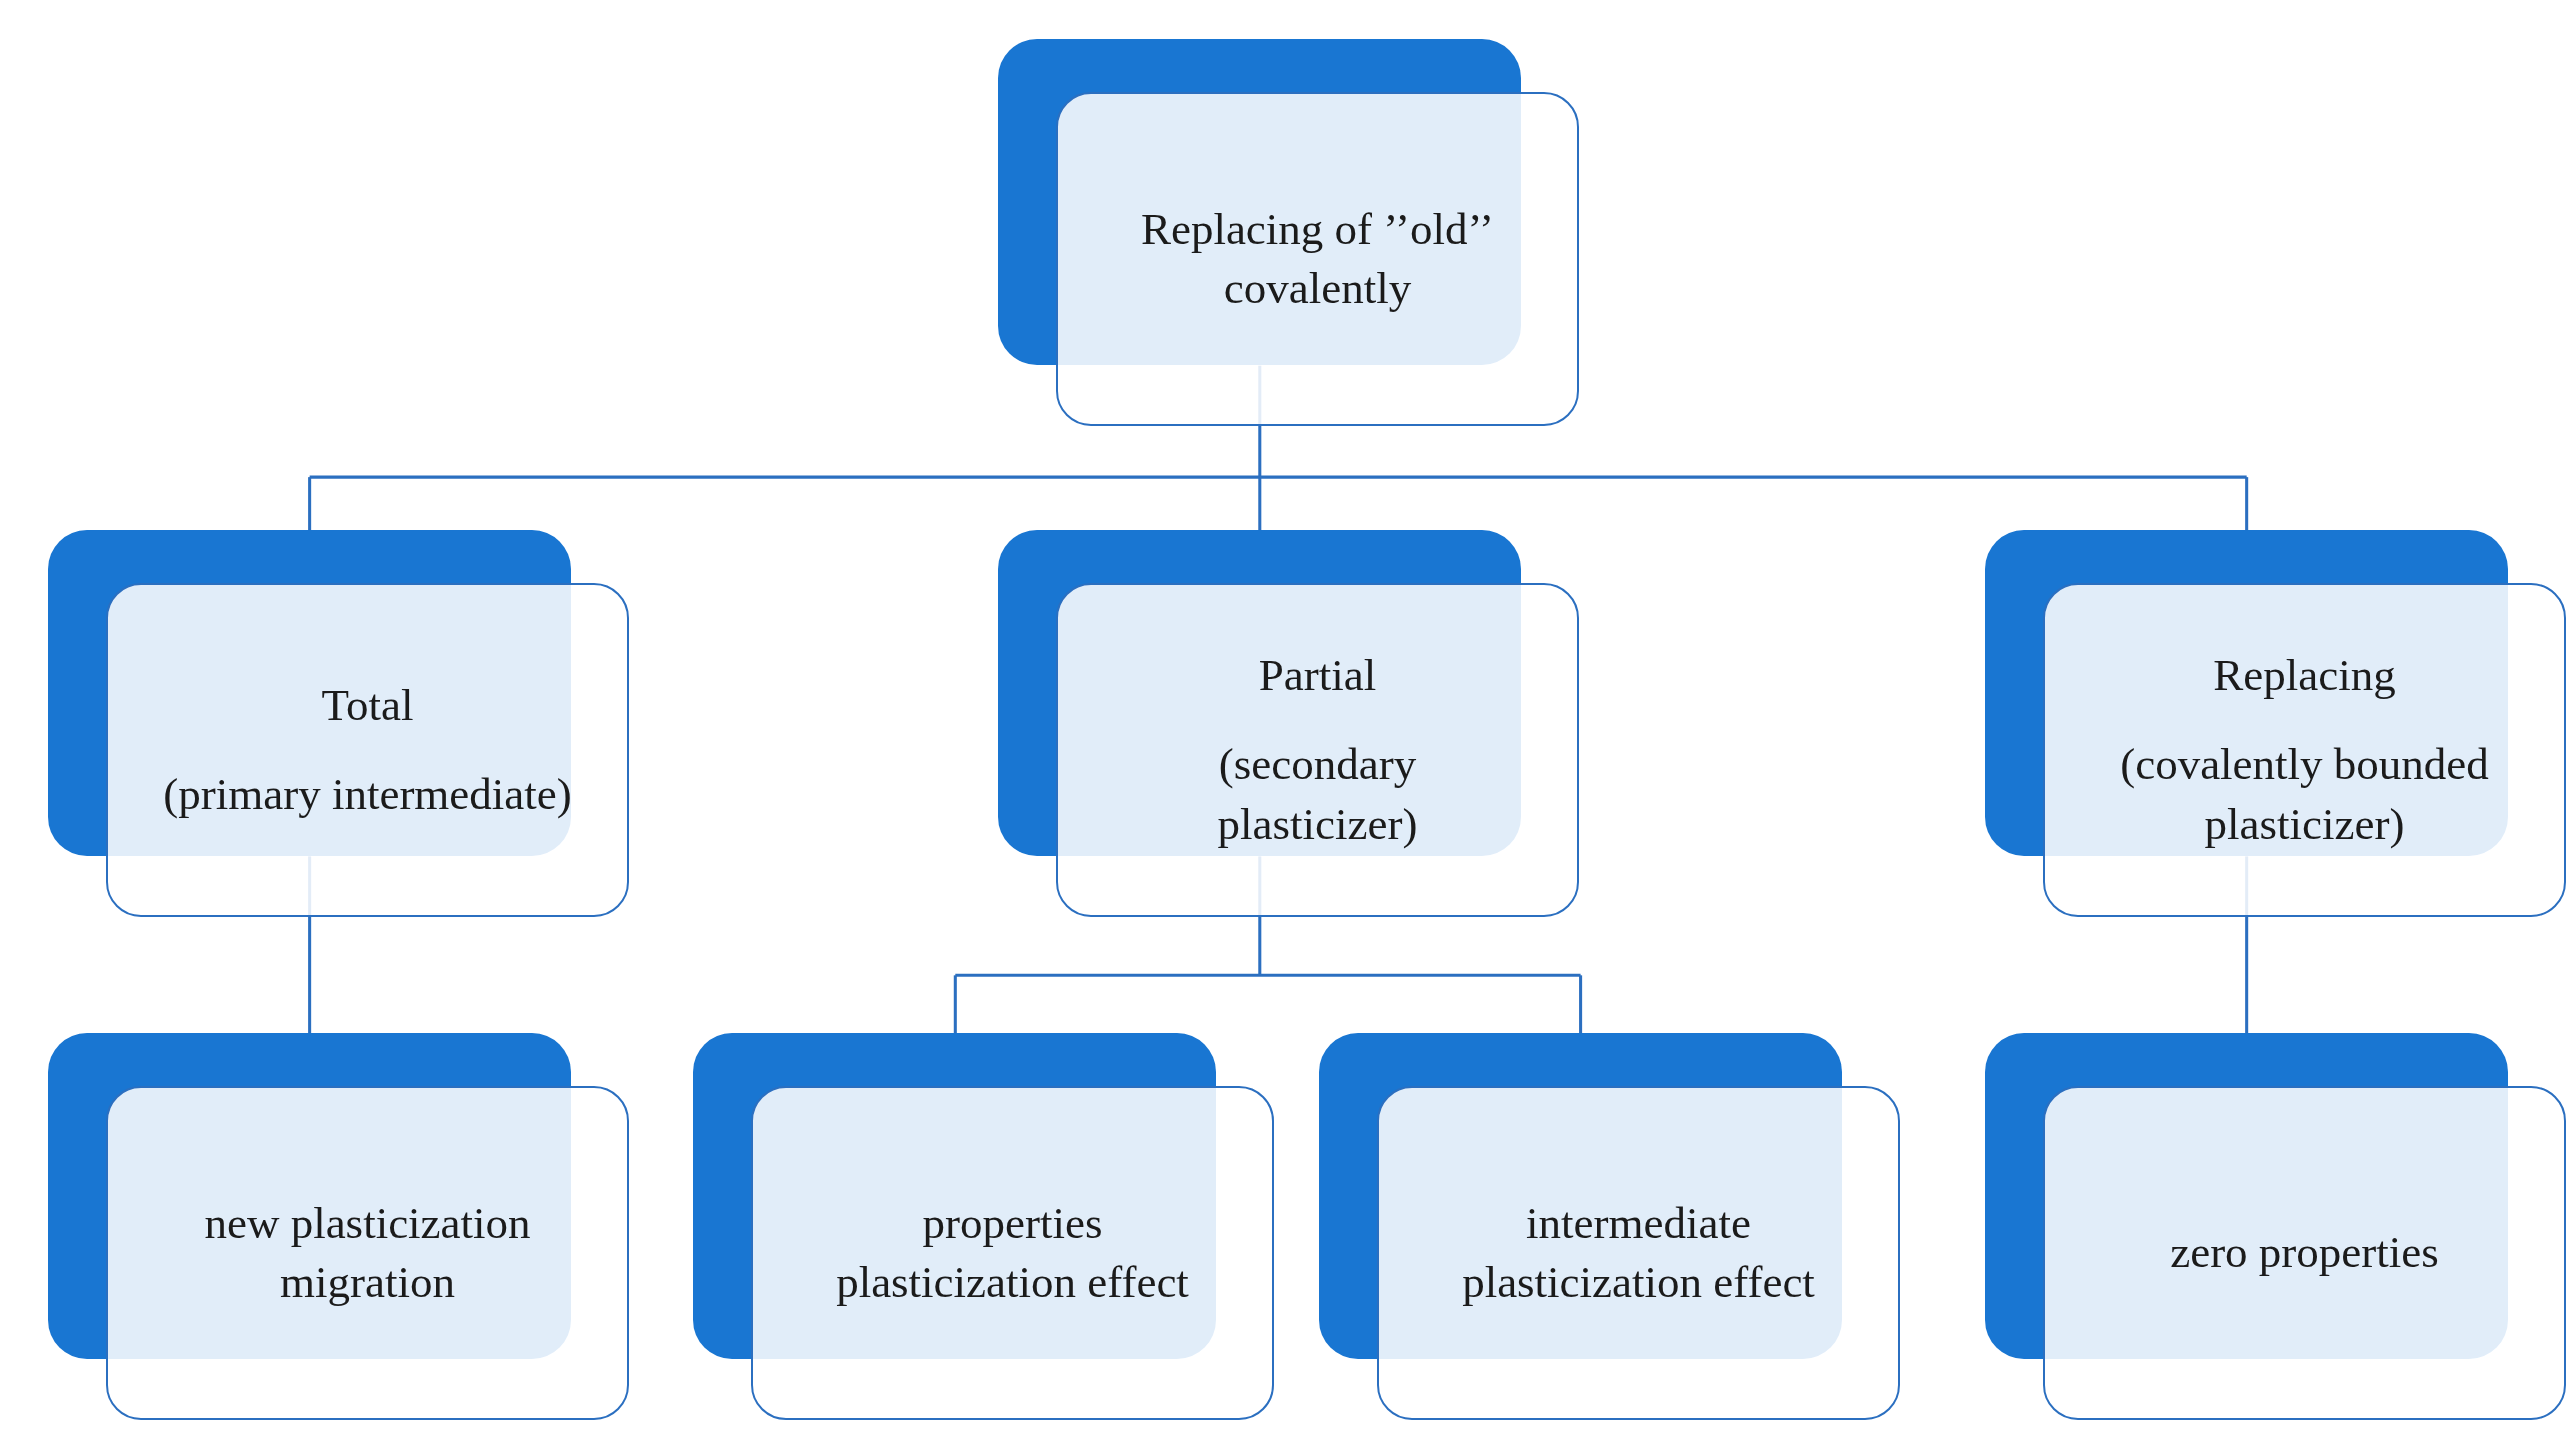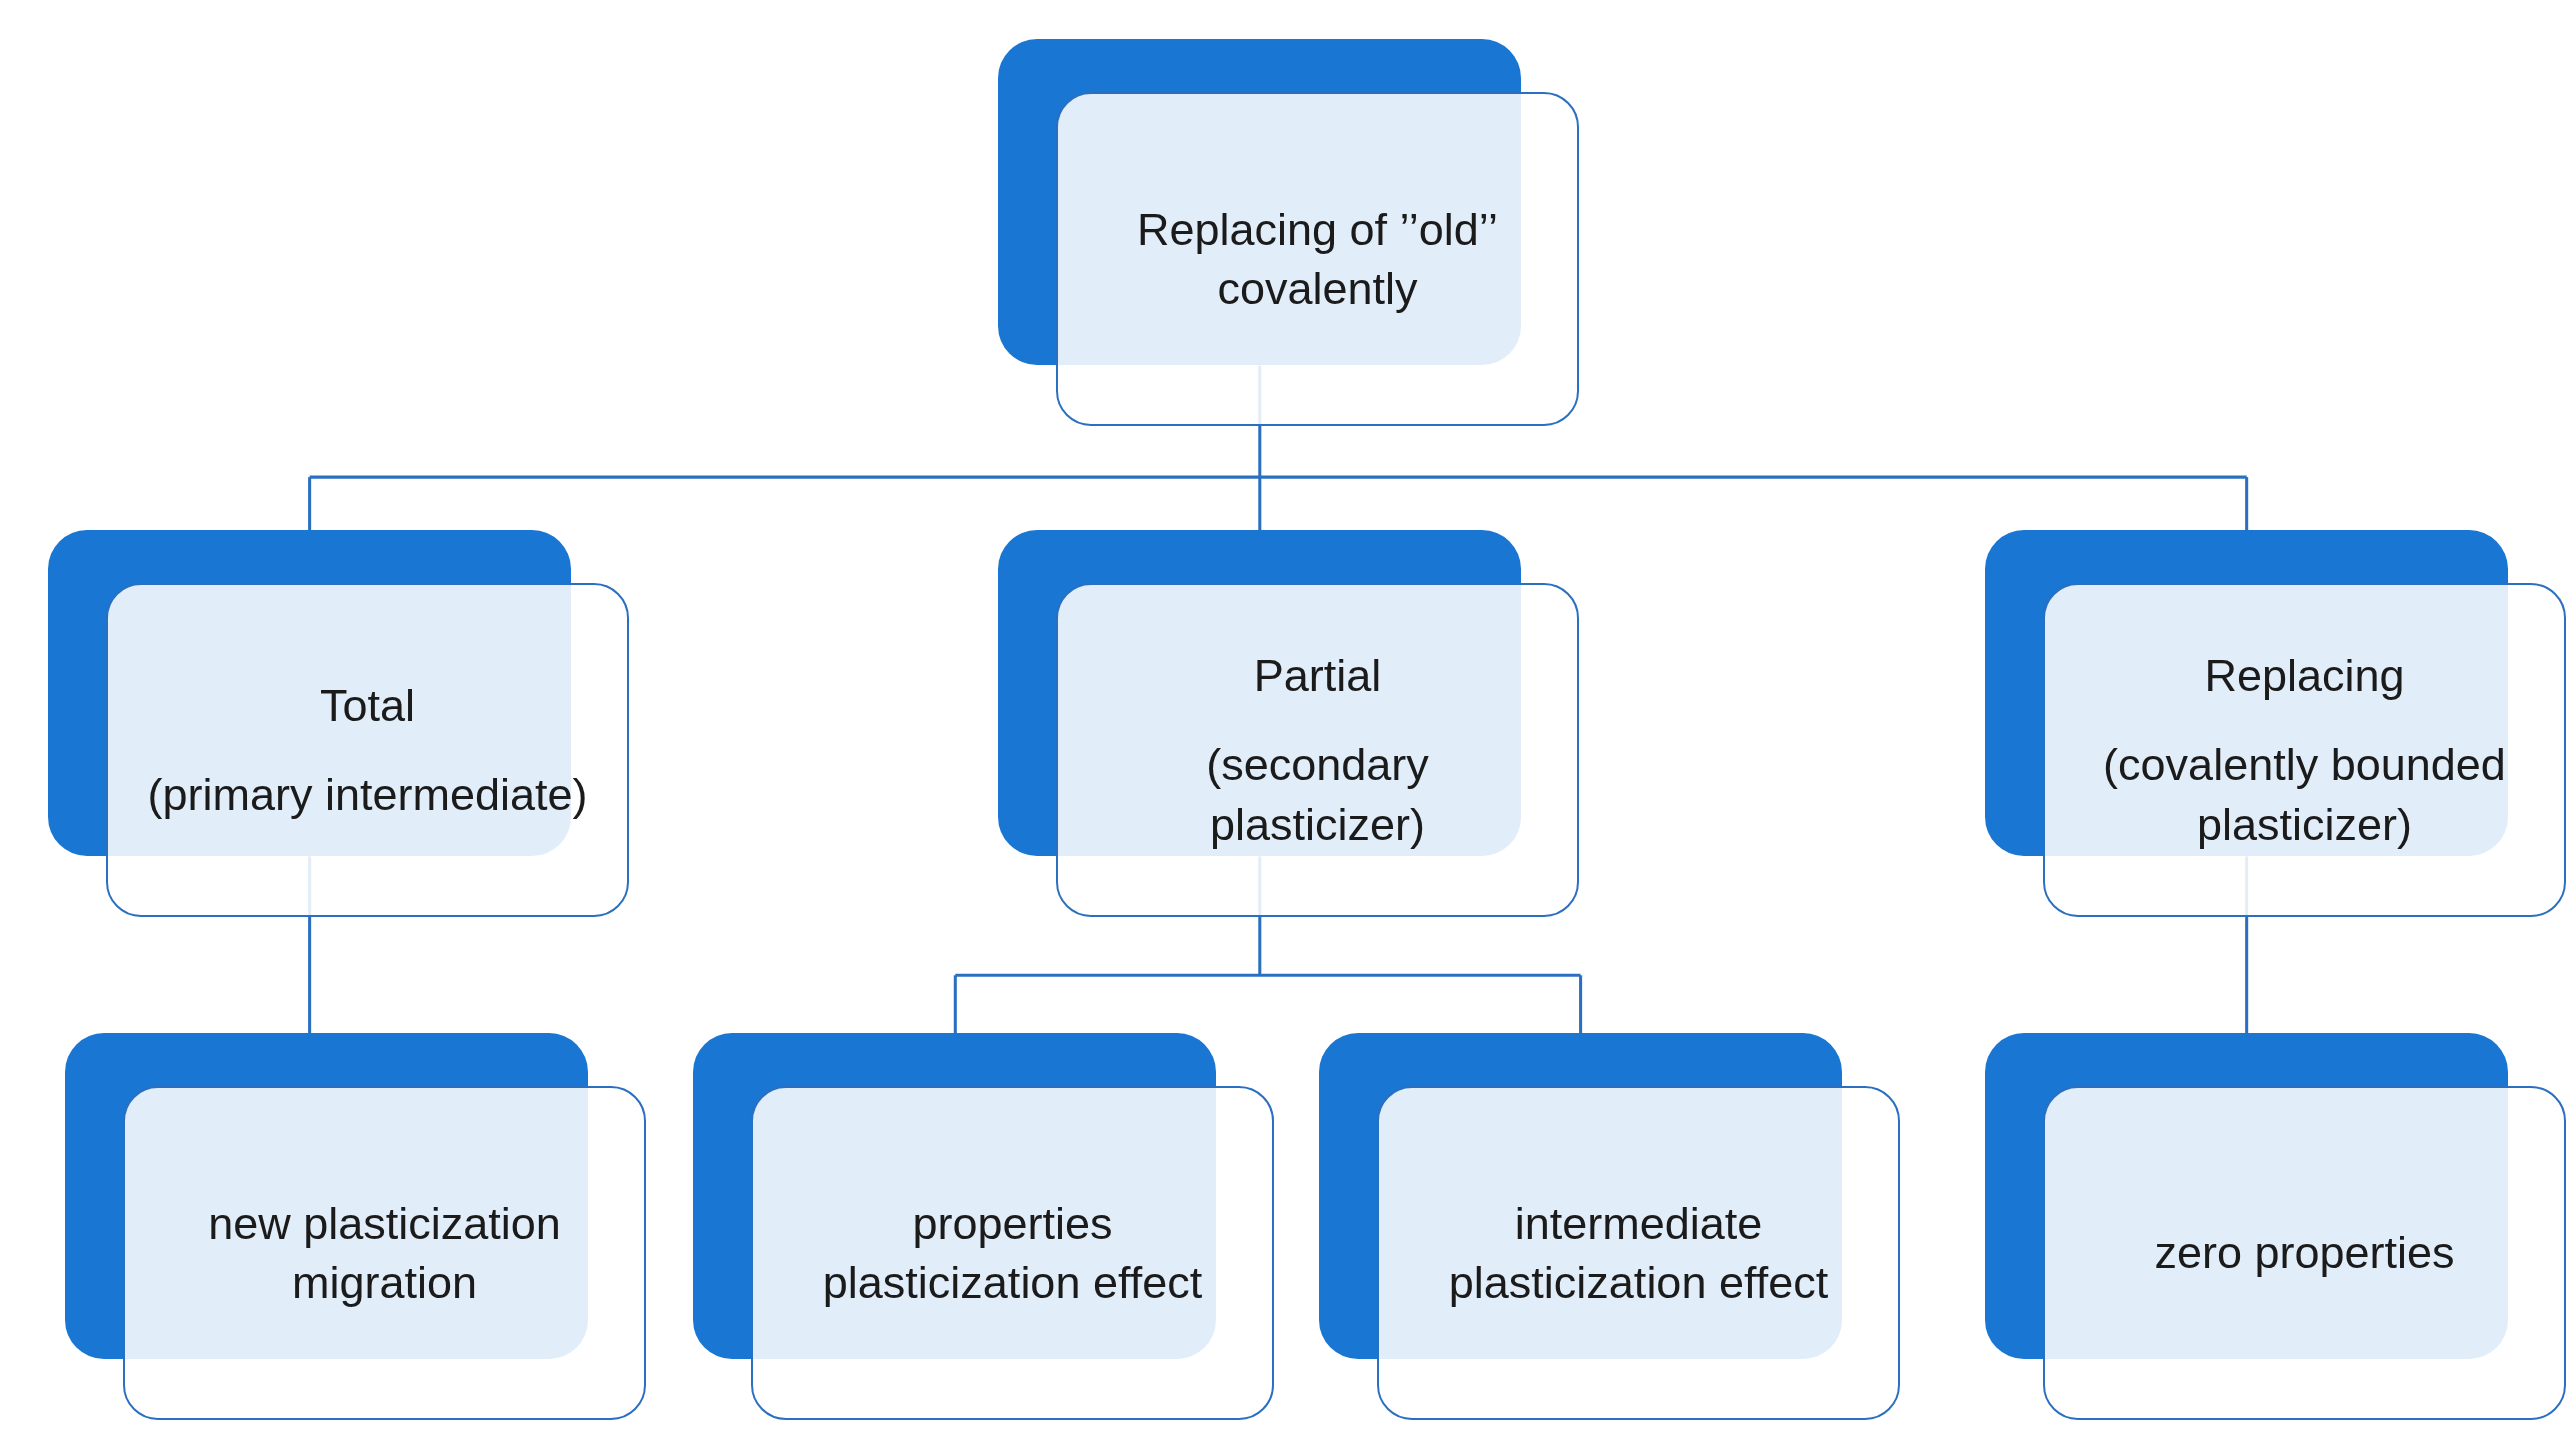--- a/index.html
+++ b/index.html
@@ -12,20 +12,21 @@
     width: 2576px;
     height: 1447px;
     background: var(--bg, #ffffff);
     font-family: "Liberation Sans", sans-serif;
     overflow: hidden;
   }
   .node {
     position: absolute;
     width: 581px;
     height: 388px;
+    font-family: Liberation Serif, serif;
   }
   .back {
     position: absolute;
     left: 0;
     top: 0;
     width: 523px;
     height: 326px;
     border-radius: 39px;
     background: var(--blue, #1976D2);
     z-index: 1;
@@ -124,21 +125,21 @@
       <div class="para">
         <div>Replacing</div>
       </div>
       <div class="para">
         <div>(covalently bounded</div>
         <div>plasticizer)</div>
       </div>
     </div>
   </div>
 
-  <div class="node" style="left:48px; top:1033px;margin-left:17px;">
+  <div class="node" style="left:48px; top:1033px;">
     <div class="back"></div>
     <div class="front">
       <div class="para">
         <div>new plasticization</div>
         <div>migration</div>
       </div>
     </div>
   </div>
 
   <div class="node" style="left:693px; top:1033px;">

